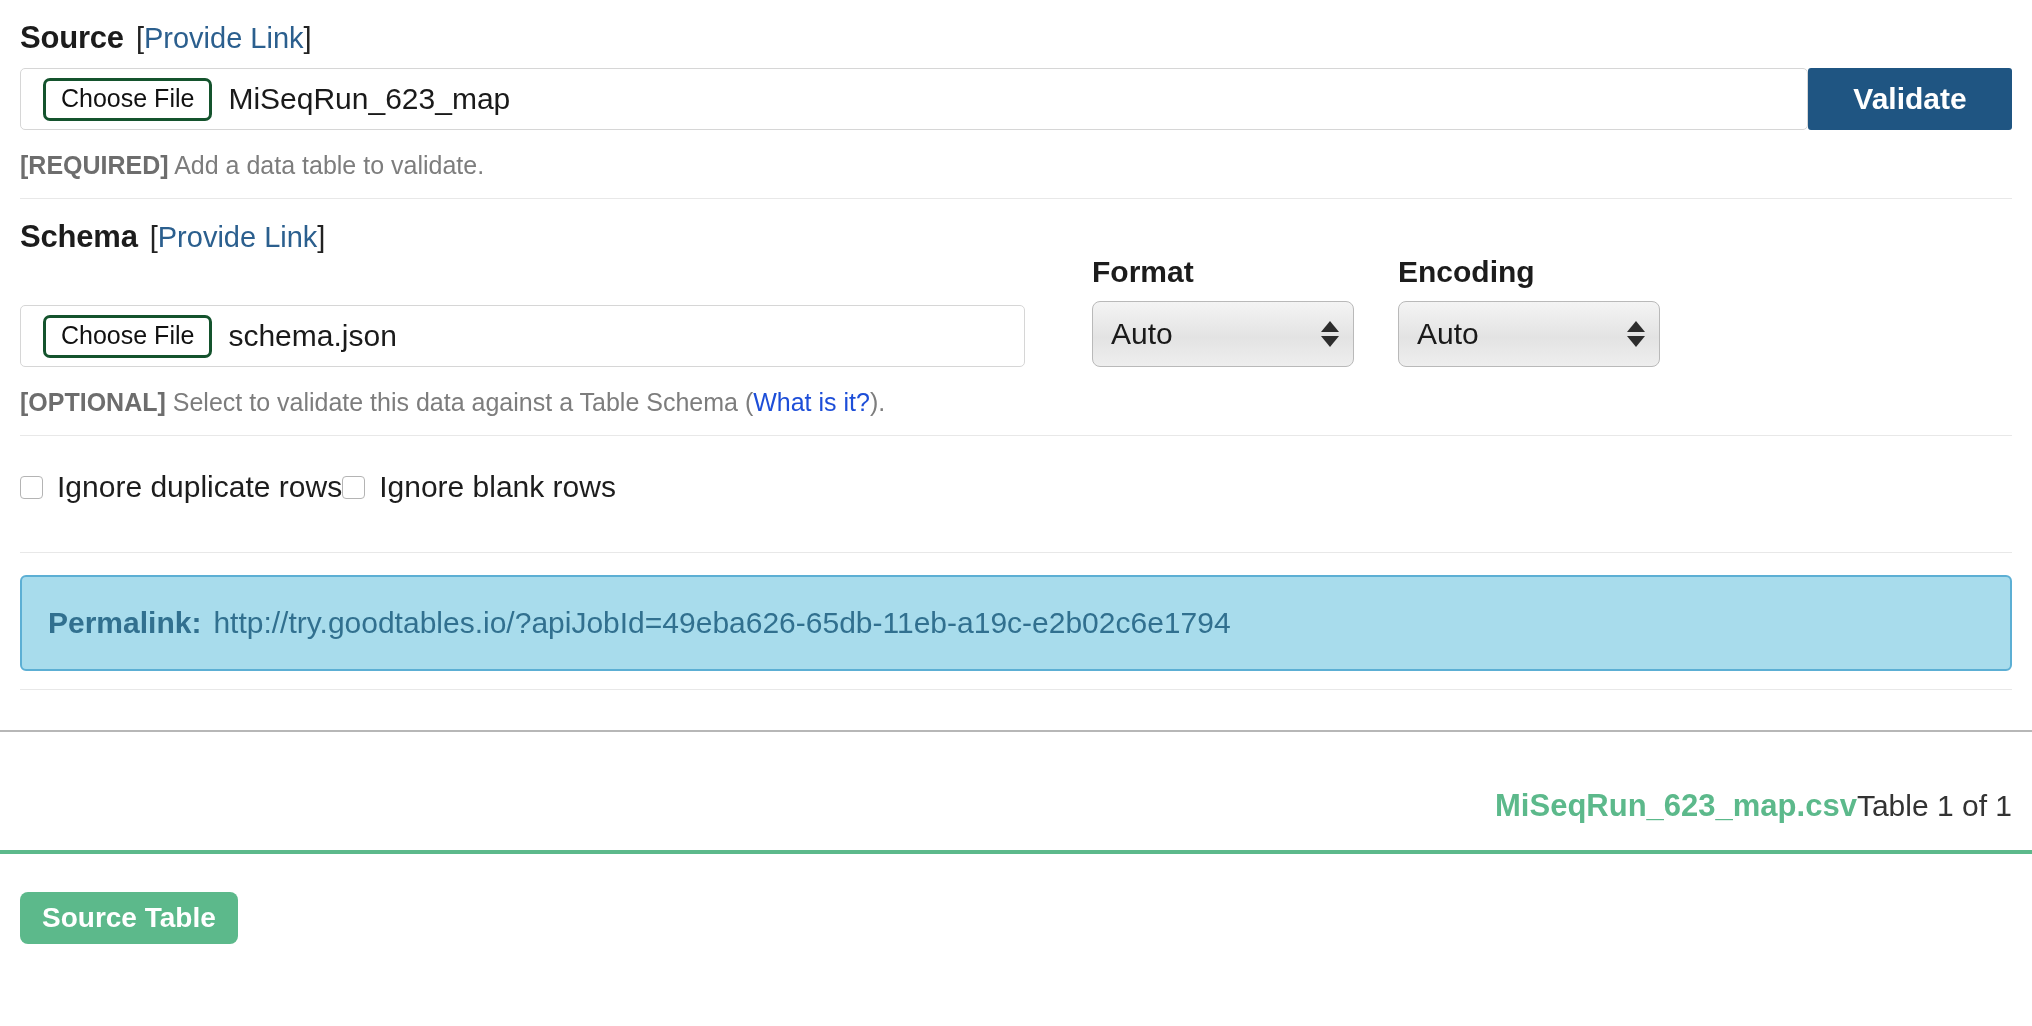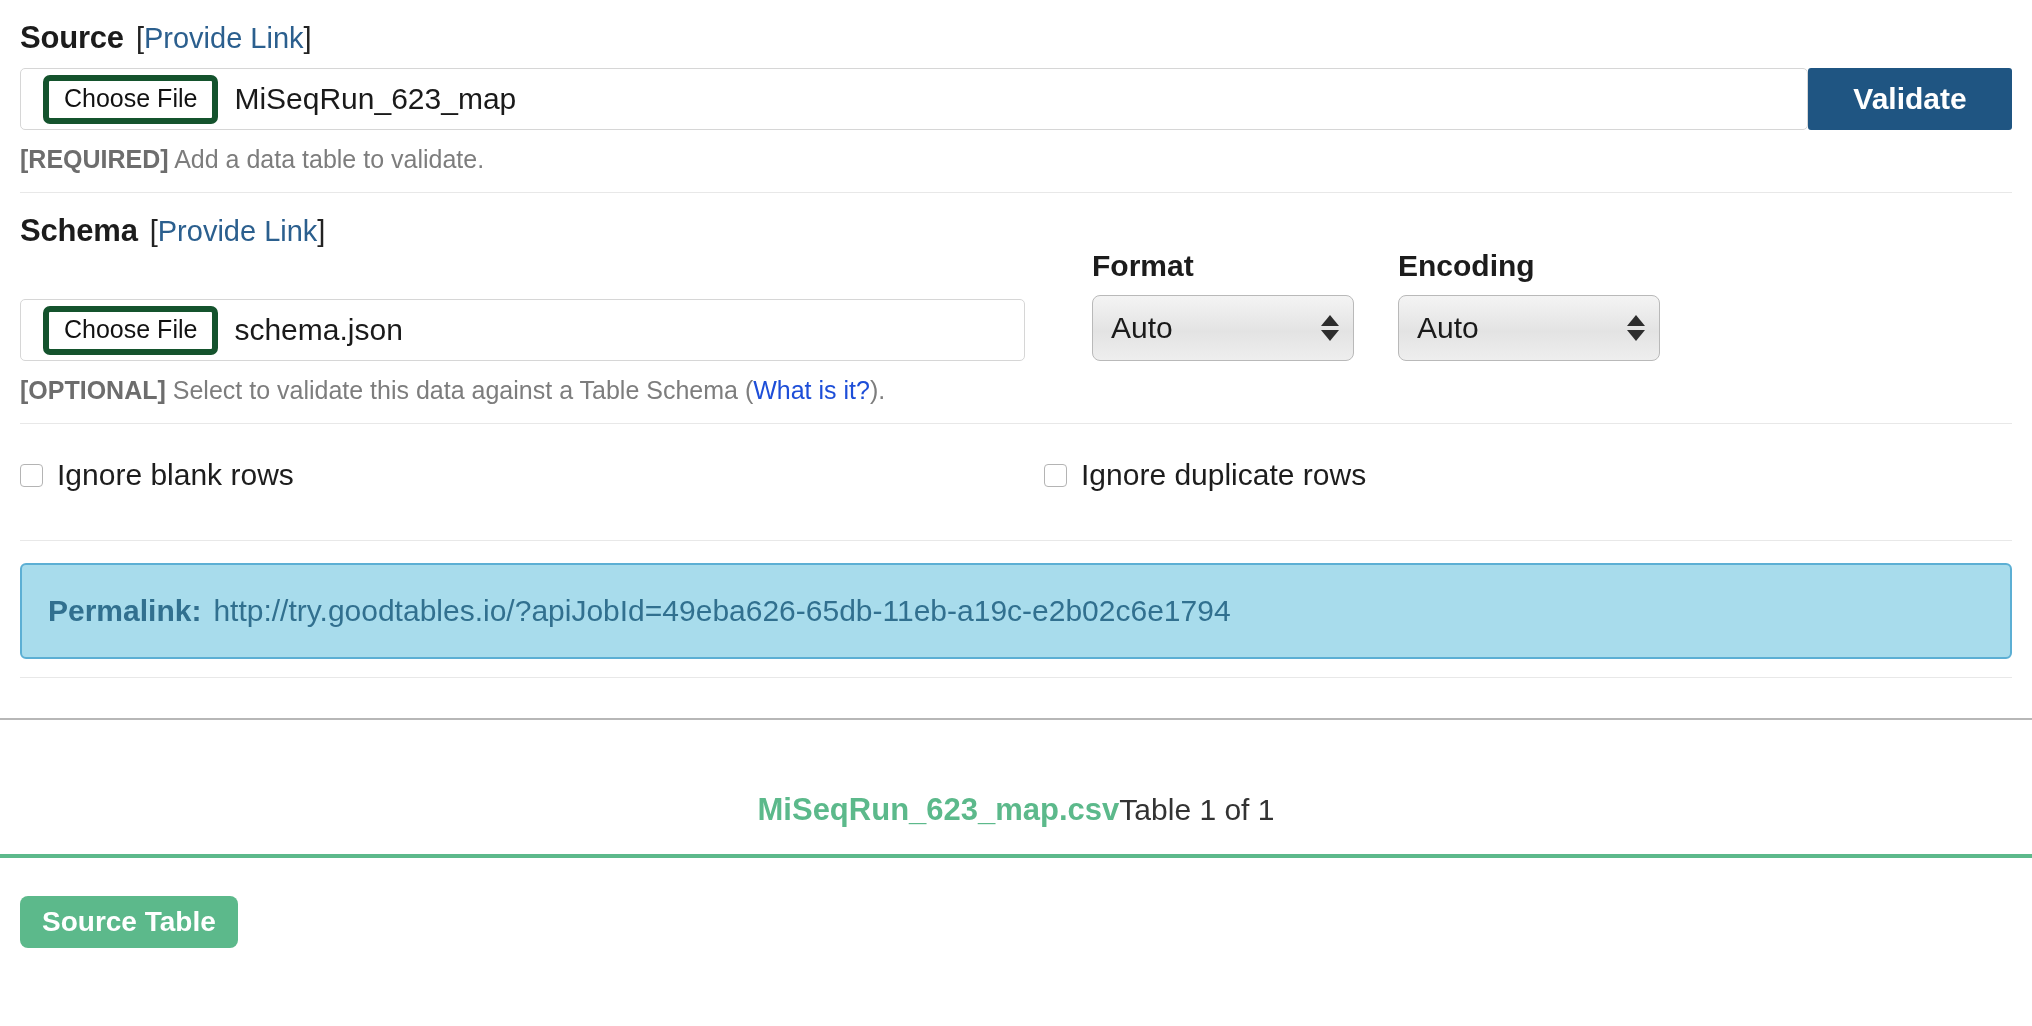--- a/index.html
+++ b/index.html
@@ -53,21 +53,21 @@
     border: 1px solid #d6d6d6;
     border-radius: 5px;
     background: #fff;
     display: flex;
     align-items: center;
     padding-left: 22px;
     gap: 16px;
     min-width: 0;
   }
   .choose-file-btn {
-    border: 6px solid #14532d;
+    border: 3px solid #14532d;
     border-radius: 7px;
     background: #ffffff;
     font-family: "Liberation Sans", sans-serif;
     font-size: 25px;
     color: #111;
     padding: 5px 15px 7px 15px;
     line-height: 1;
     white-space: nowrap;
     cursor: default;
   }
@@ -87,21 +87,21 @@
     border: none;
     border-radius: 3px;
     font-family: "Liberation Sans", sans-serif;
     cursor: pointer;
     flex: 0 0 auto;
   }
 
   .helper {
     font-size: 25px;
     color: #7d7d7d;
-    margin-top: 14px;
+    margin-top: 20px;
     line-height: 1.2;
   }
   .helper b {
     color: #6d6d6d;
     font-weight: bold;
   }
   .helper a {
     color: #1d4ed8;
     text-decoration: none;
   }
@@ -228,22 +228,22 @@
   .permalink-url {
     font-size: 30px;
     color: #31708f;
     text-decoration: none;
   }
 
   
   .results-head {
     display: flex;
     align-items: baseline;
-    justify-content: center;
-    padding-top: 72px;
+    justify-content: flex-end;
+    padding-top: 56px;
     padding-bottom: 26px;
   }
   .table-file {
     font-size: 31px;
     font-weight: bold;
     color: #5cb98b;
     text-decoration: none;
   }
   .table-count {
     font-size: 30px;
@@ -324,28 +324,28 @@
     </div>
   </div>
 
   <div class="helper">
     <b>[OPTIONAL]</b><span> Select to validate this data against a Table Schema (</span><a href="#">What is it?</a><span>).</span>
   </div>
 
   <div class="divider"></div>
 
   <div class="checks">
+    <label class="check-item">
+      <span class="cbox"></span>
+      <span class="check-label">Ignore duplicate rows</span>
+    </label>
     <label class="check-item first">
       <span class="cbox"></span>
       <span class="check-label">Ignore blank rows</span>
     </label>
-    <label class="check-item">
-      <span class="cbox"></span>
-      <span class="check-label">Ignore duplicate rows</span>
-    </label>
   </div>
 
   <div class="divider"></div>
 
   <div class="permalink-wrap">
     <div class="permalink">
       <span class="permalink-label">Permalink:</span>
       <a class="permalink-url" href="#">http://try.goodtables.io/?apiJobId=49eba626-65db-11eb-a19c-e2b02c6e1794</a>
     </div>
   </div>

